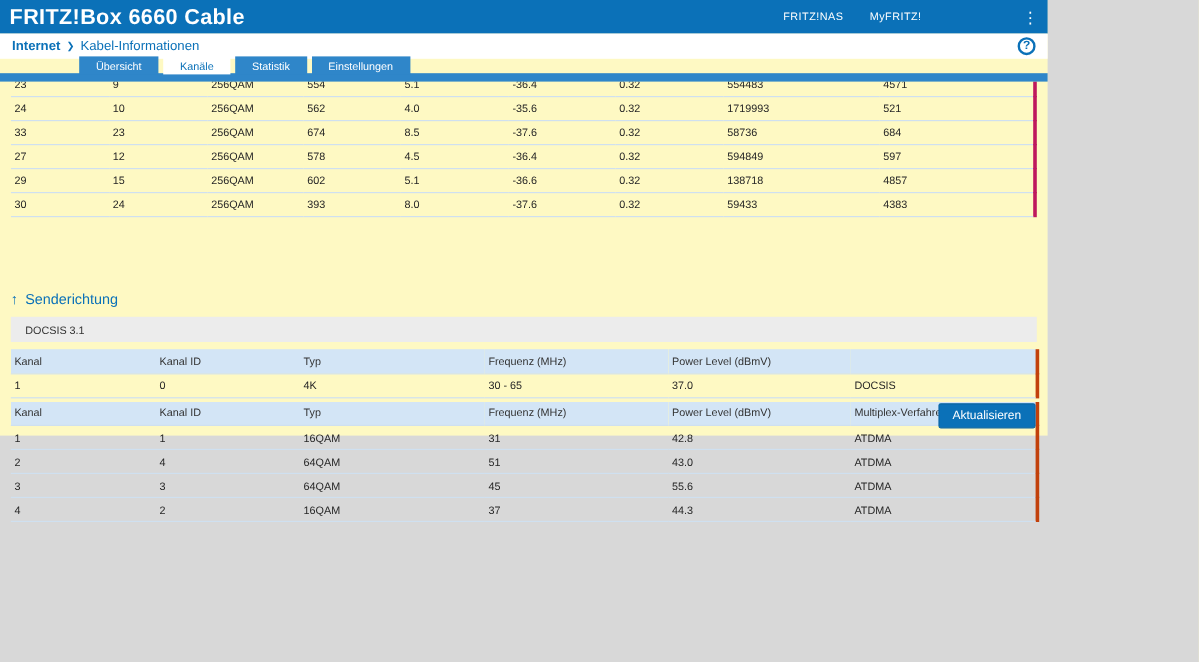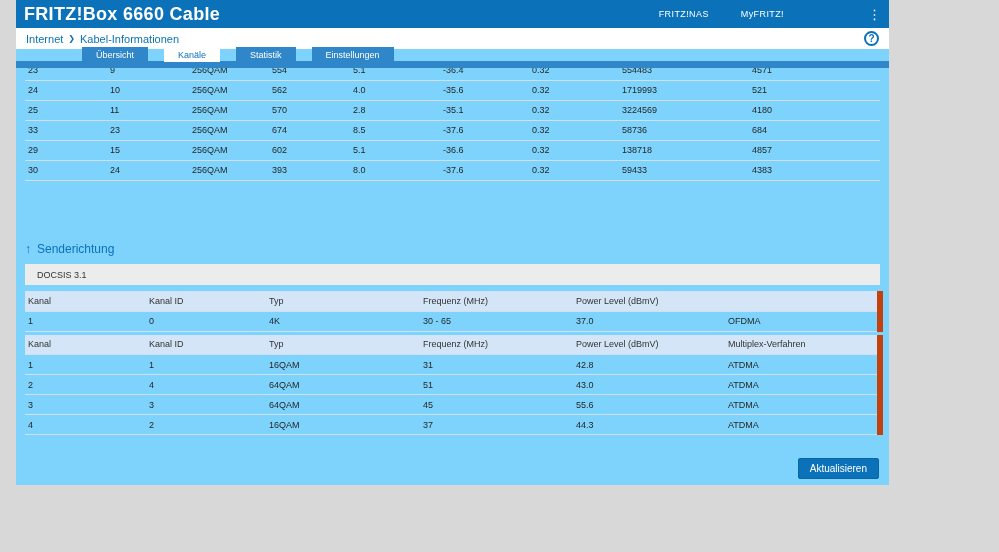--- a/index.html
+++ b/index.html
@@ -5,89 +5,89 @@
   * { box-sizing: border-box; }
   html, body { margin: 0; padding: 0; }
   body {
     width: 999px; height: 552px;
     background: #d8d8d8;
     font-family: "Liberation Sans", sans-serif;
     position: relative;
     overflow: hidden;
   }
   .card {
-    position: absolute; left: 16px; top: 0;
-    width: 873px; height: 485px;
-    background: #7dd3fc;
+    position: absolute; left: 0; top: 0;
+    width: 873px; height: 363px;
+    background: #fef9c3;
   }
   
   .topbar {
     position: absolute; top: 0; left: 0; width: 100%; height: 28px;
     background: #0b71b8;
     display: flex; align-items: center;
     padding: 0 8px;
   }
   .app-title { margin: 0; color: #fff; font-size: 18px; font-weight: 700; letter-spacing: 0.3px; }
   .top-links { margin-left: auto; display: flex; align-items: center; }
-  .top-link { color: #fff; font-size: 9px; text-decoration: none; margin-left: 32px; letter-spacing: 0.4px; cursor: pointer; }
+  .top-link { color: #fff; font-size: 9px; text-decoration: none; margin-left: 22px; letter-spacing: 0.4px; cursor: pointer; }
   .kebab { color: #fff; font-size: 13px; line-height: 1; margin-left: 84px; cursor: pointer; }
 
   
   .breadcrumb-row {
     position: absolute; top: 28px; left: 0; width: 100%; height: 21px;
     display: flex; align-items: center; padding: 0 10px;
     background: #fff;
   }
   .breadcrumb { font-size: 11px; color: #0b71b8; display: flex; align-items: center; gap: 5px; }
-  .bc-link { cursor: pointer; }
+  .bc-link { cursor: pointer; font-weight: bold; }
   .chev { font-size: 8px; color: #0b71b8; }
   .help {
     margin-left: auto; width: 15px; height: 15px;
     border: 2px solid #0b71b8; border-radius: 50%;
     display: flex; align-items: center; justify-content: center;
     color: #0b71b8; font-size: 10px; font-weight: 700; cursor: pointer;
   }
 
   
-  .tabs { position: absolute; top: 47px; left: 66px; display: flex; gap: 16px; z-index: 3; }
+  .tabs { position: absolute; top: 47px; left: 66px; display: flex; gap: 4px; z-index: 3; }
   .tab {
     height: 15px; background: #2f86c9; color: #fff;
     font-size: 9px; display: flex; align-items: center;
     padding: 0 14px; cursor: pointer; white-space: nowrap;
   }
   .tab.active { background: #ffffff; color: #0b71b8; }
   .tabstrip { position: absolute; top: 61px; left: 0; width: 100%; height: 7px; background: #2f86c9; z-index: 2; }
 
   
   .content { position: absolute; top: 68px; left: 9px; width: 855px; }
   table { border-collapse: collapse; table-layout: fixed; width: 855px; }
   td, th {
     font-size: 9px; color: #262626; text-align: left;
     padding: 0 0 0 3px; height: 20px; font-weight: normal;
     overflow: hidden; white-space: nowrap;
   }
   .ds-wrap { overflow: hidden; height: 160px; }
-  .ds-table { margin-top: -8px; border-right: 1px solid #be185d; }
+  .ds-table { margin-top: -8px; border-right: 7px solid #be185d; }
   .ds-table td { border-bottom: 1px solid #cfe0f0; }
 
   .up-heading {
     margin-top: 10px; height: 22px;
     display: flex; align-items: center; gap: 6px;
     color: #0b71b8; font-size: 12px;
   }
 
   .upstream-section { margin-top: 4px; }
   .upstream-section + .upstream-section { margin-top: 3px; }
   .section-label {
     height: 21px; background: #ececec;
     display: flex; align-items: center;
     padding-left: 12px; font-size: 9px; color: #333;
     margin-bottom: 6px;
   }
-  .us-table { border-right: 6px solid #c2410c; }
+  .us-table { border-right: 3px solid #c2410c; }
   .us-table thead th { background: #d3e5f6; border-bottom: 1px solid #cfe0f0; color: #333; }
   .us-table td { border-bottom: 1px solid #cfe0f0; }
 
   
   .footer { position: absolute; right: 10px; bottom: 6px; }
   .btn {
     background: #0b71b8; color: #fff;
     border: 1px solid #0a65a4; border-radius: 2px;
     font-family: "Liberation Sans", sans-serif;
     font-size: 10px; padding: 4px 11px; cursor: pointer;
@@ -156,40 +156,40 @@
               <td>10</td>
               <td>256QAM</td>
               <td>562</td>
               <td>4.0</td>
               <td>-35.6</td>
               <td>0.32</td>
               <td>1719993</td>
               <td>521</td>
             </tr>
             <tr>
-              <td>25</td>
-              <td>11</td>
-              <td>256QAM</td>
-              <td>570</td>
-              <td>2.8</td>
-              <td>-35.1</td>
-              <td>0.32</td>
-              <td>3224569</td>
-              <td>4180</td>
-            </tr>
-            <tr>
               <td>33</td>
               <td>23</td>
               <td>256QAM</td>
               <td>674</td>
               <td>8.5</td>
               <td>-37.6</td>
               <td>0.32</td>
               <td>58736</td>
               <td>684</td>
+            </tr>
+            <tr>
+              <td>27</td>
+              <td>12</td>
+              <td>256QAM</td>
+              <td>578</td>
+              <td>4.5</td>
+              <td>-36.4</td>
+              <td>0.32</td>
+              <td>594849</td>
+              <td>597</td>
             </tr>
             <tr>
               <td>29</td>
               <td>15</td>
               <td>256QAM</td>
               <td>602</td>
               <td>5.1</td>
               <td>-36.6</td>
               <td>0.32</td>
               <td>138718</td>
@@ -236,21 +236,21 @@
               <th></th>
             </tr>
           </thead>
         <tbody>
             <tr>
               <td>1</td>
               <td>0</td>
               <td>4K</td>
               <td>30 - 65</td>
               <td>37.0</td>
-              <td>OFDMA</td>
+              <td>DOCSIS</td>
             </tr>
           </tbody>
       </table>
     </section>
 
     <section class="upstream-section">
       <table class="us-table">
         <colgroup>
           <col style="width:121px">
             <col style="width:120px">

